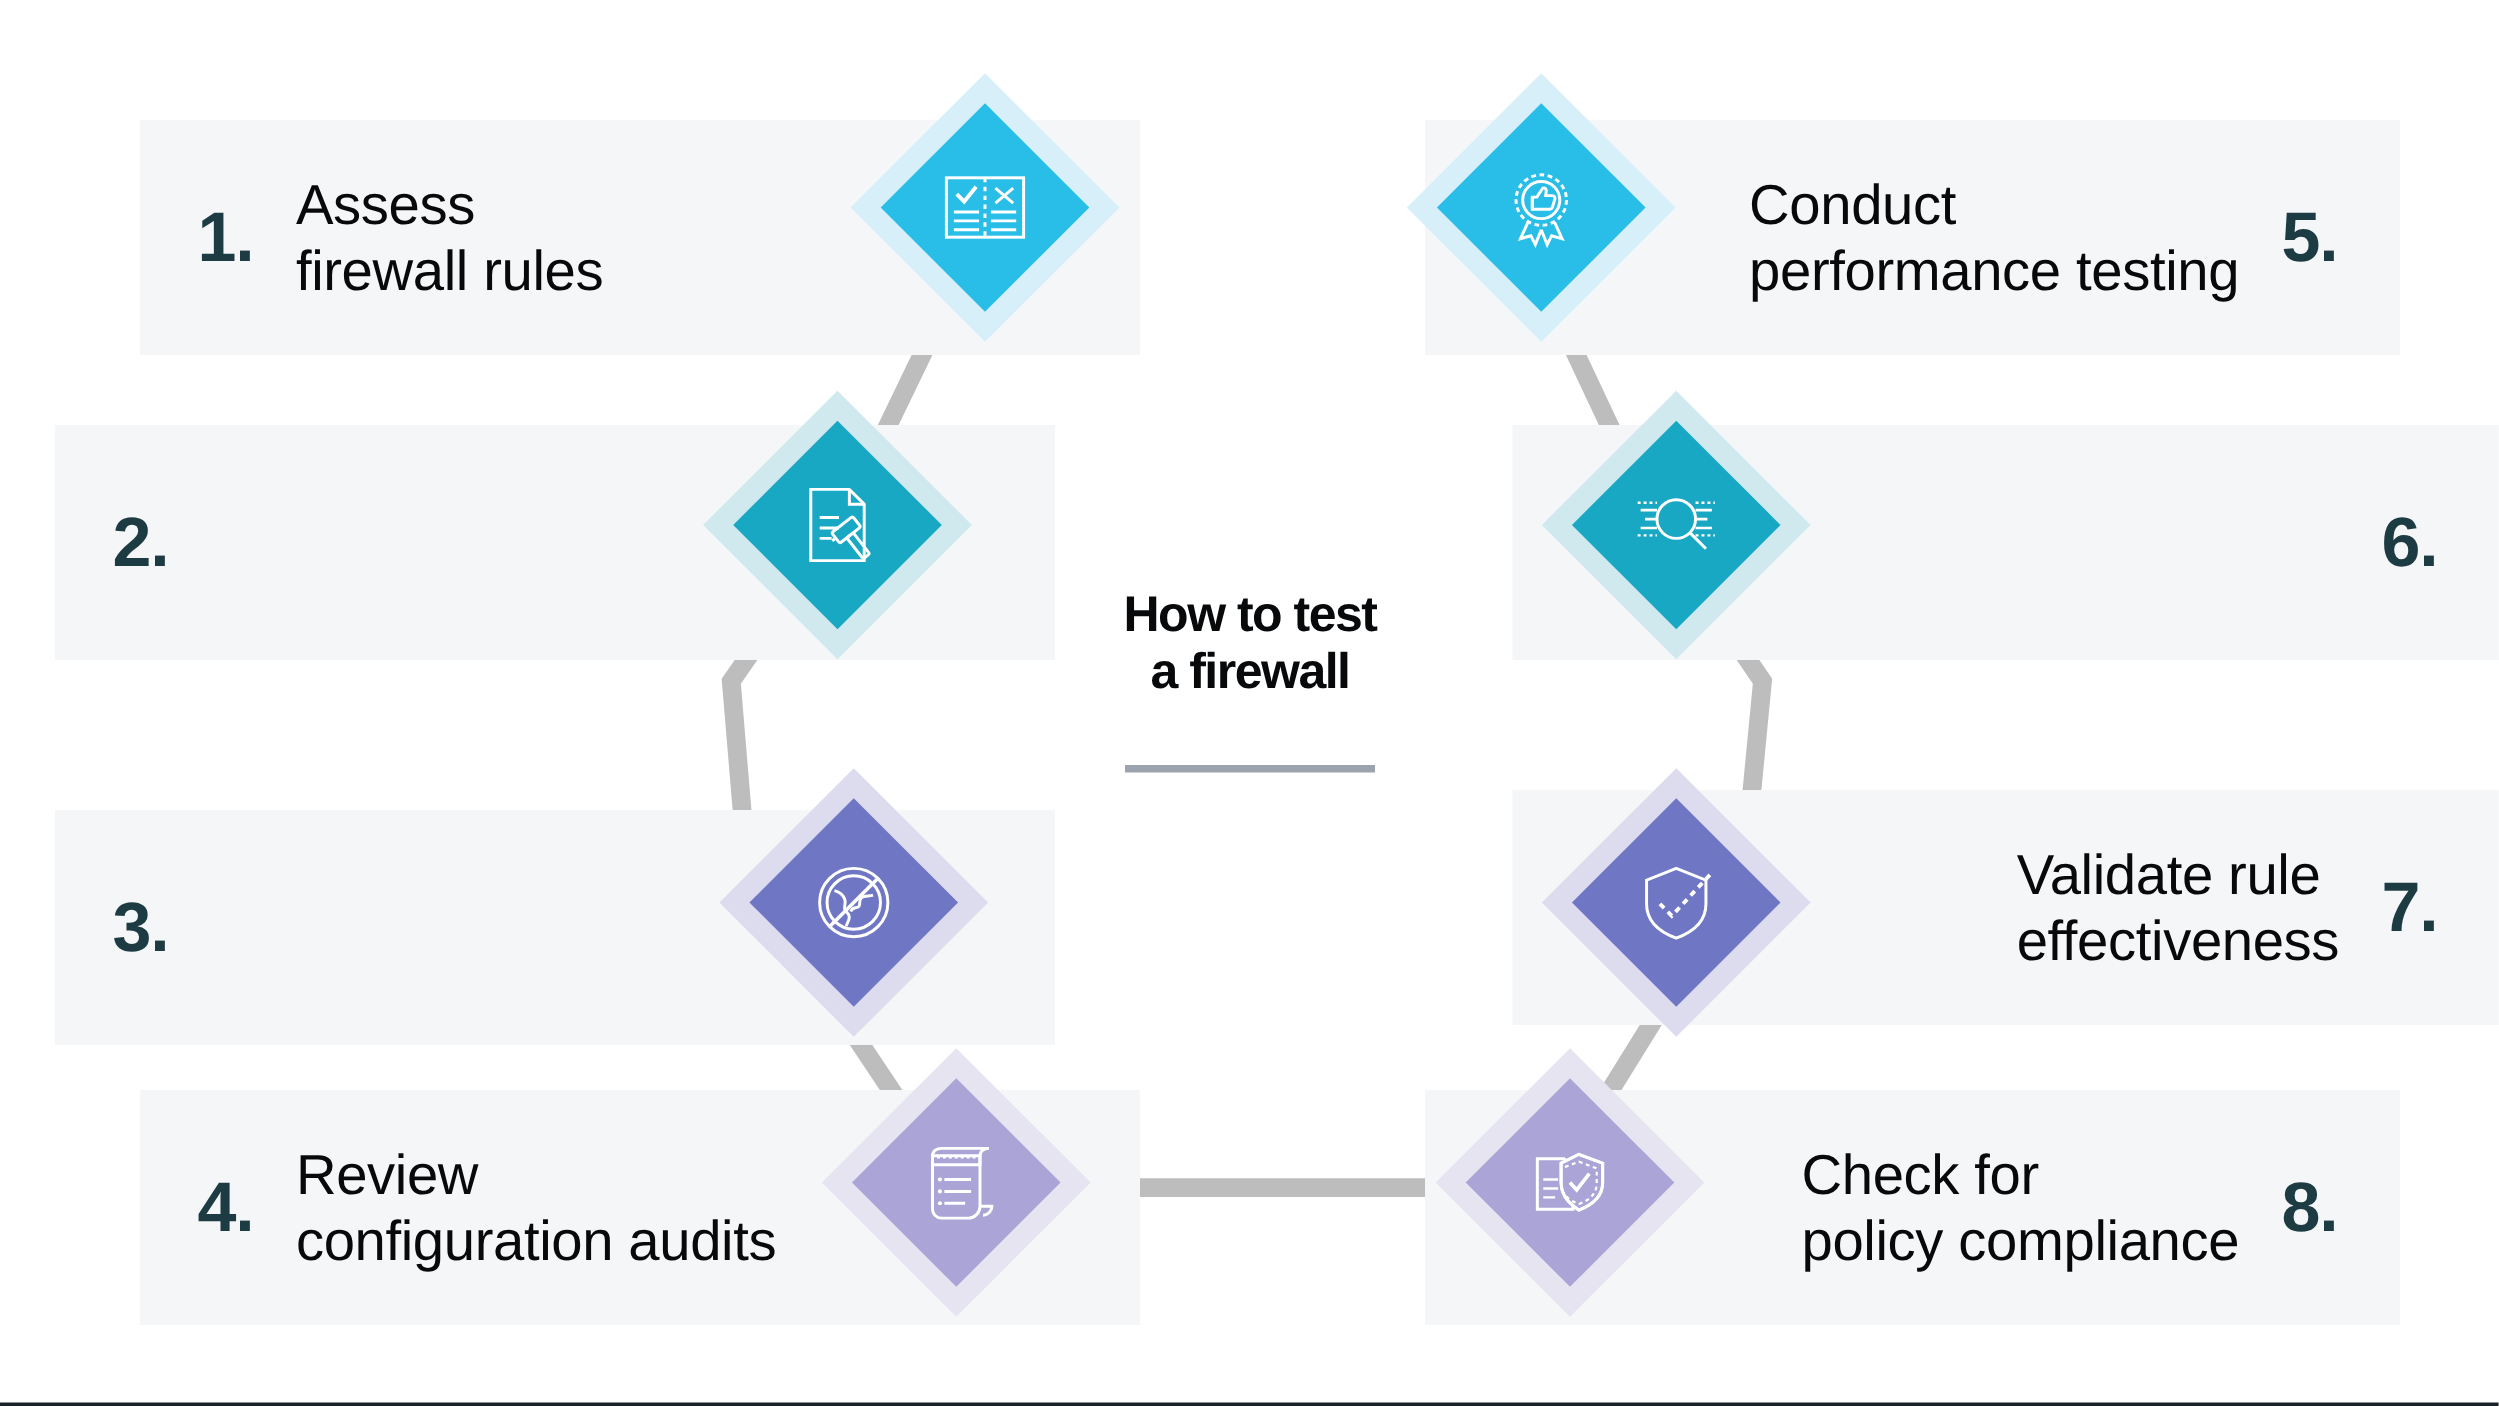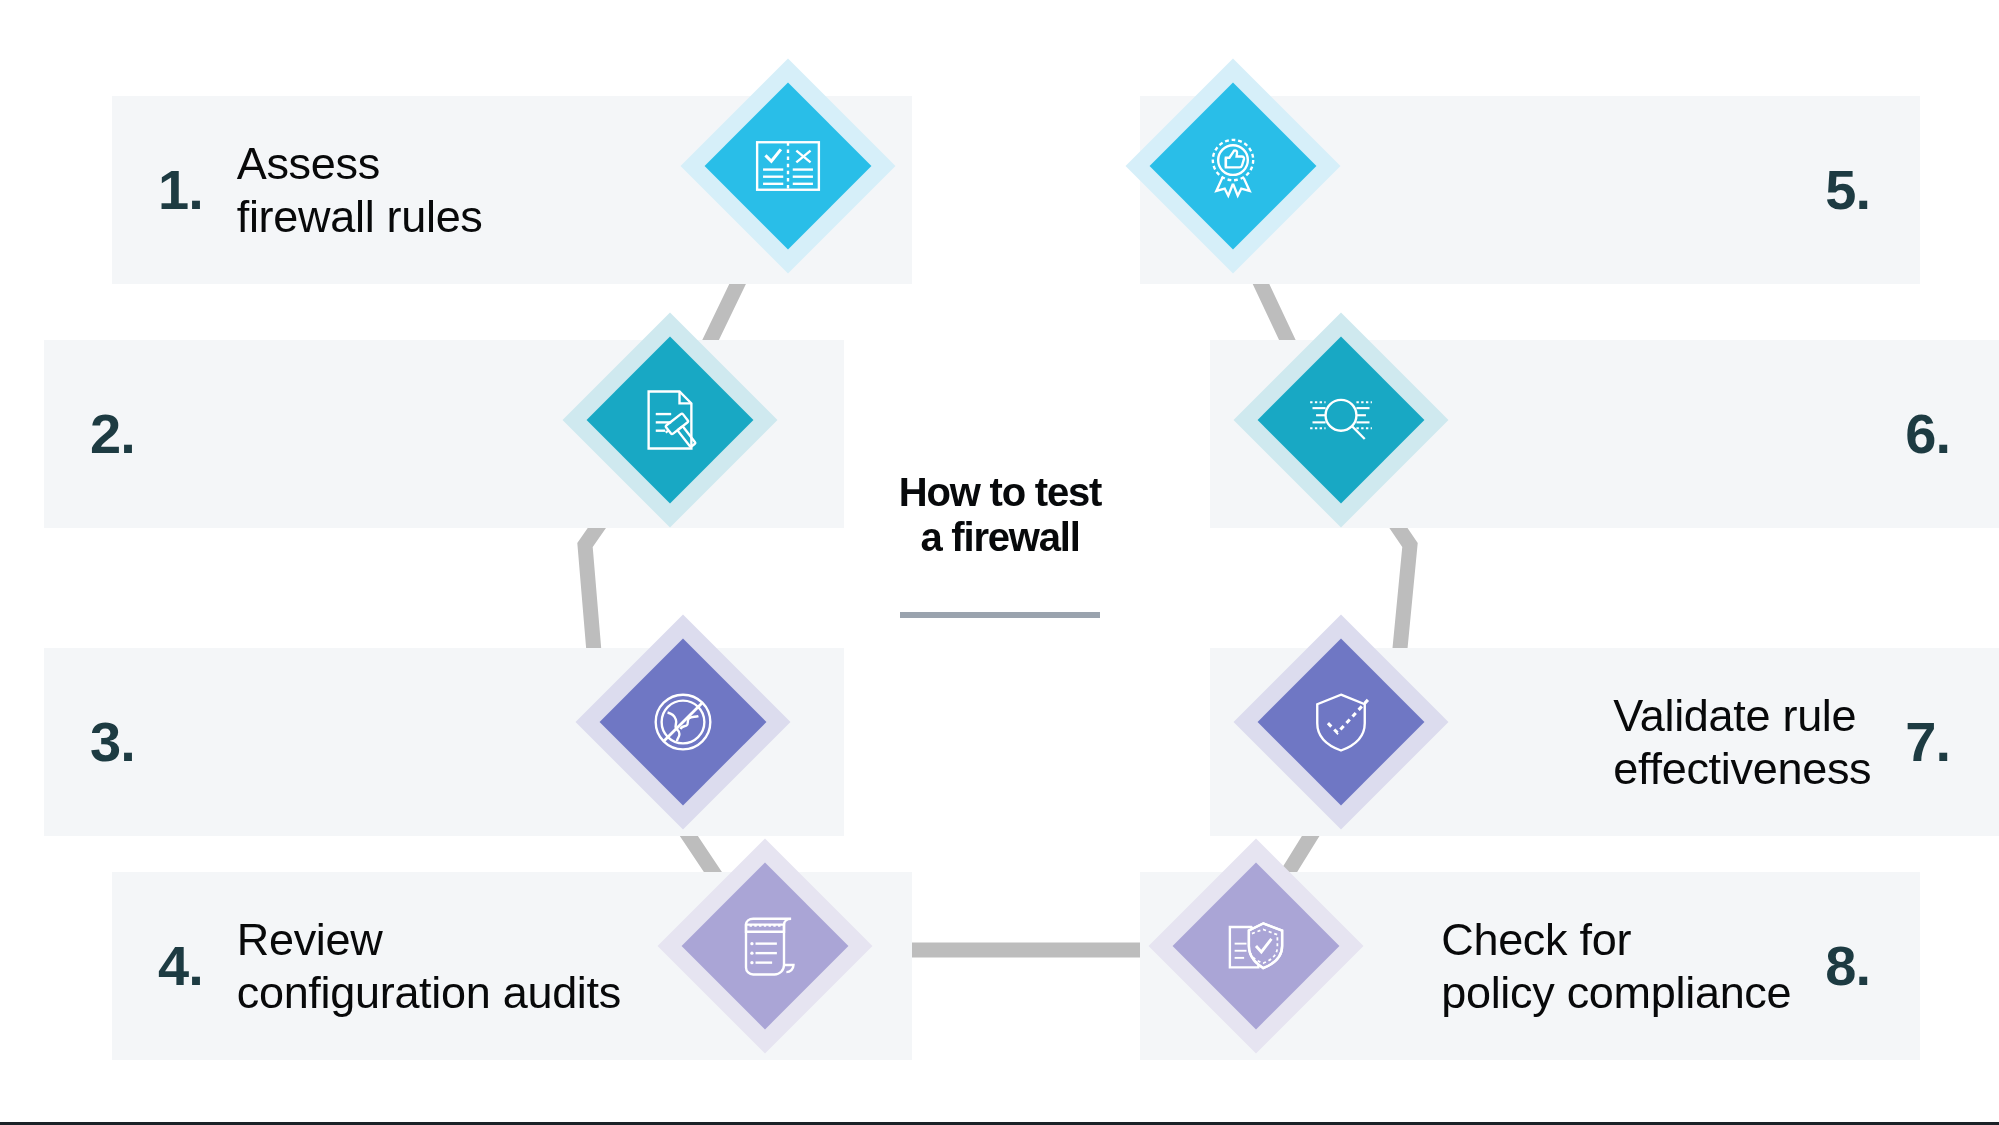--- a/index.html
+++ b/index.html
@@ -114,20 +114,22 @@
         <line x1="11" y1="41" x2="28" y2="41"></line>
         <line x1="11" y1="47" x2="28" y2="47"></line>
         <line x1="36" y1="35" x2="53" y2="35"></line>
         <line x1="36" y1="41" x2="53" y2="41"></line>
         <line x1="36" y1="47" x2="53" y2="47"></line>
       </svg>
     </div>
   </div>
 
   <div class="bar right" style="left:1140px; top:96px; width:780px;">
+    <div class="label">Conduct
+performance testing</div>
     <div class="num">5.</div>
   </div>
 
   <div class="dia-wrap" style="left:1135px; top:68px;">
     <div class="halo" style="background:#d6eff9;"></div>
     <div class="core" style="background:#29bee8;"></div>
     <div class="icon-holder">
       <svg viewBox="0 0 64 64" fill="none" stroke="#fff" stroke-width="2">
         <circle cx="32" cy="27" r="17" stroke-dasharray="3.2 2.4"></circle>
         <circle cx="32" cy="27" r="12.5"></circle>
@@ -202,21 +204,21 @@
       <svg viewBox="0 0 64 64" fill="none" stroke="#fff" stroke-width="2">
         <circle cx="32" cy="32" r="23"></circle>
         <circle cx="32" cy="32" r="18"></circle>
         <path d="M19 24c4 1 6 3 7 6s-1 5 0 7 3 2 3 5-2 4-2 6"></path>
         <path d="M45 27c-3 1-6 0-8 2s0 5-2 6-4 0-5 3"></path>
         <line x1="15.5" y1="48.5" x2="48.5" y2="15.5" stroke-width="2.4"></line>
       </svg>
     </div>
   </div>
 
-  <div class="bar right" style="left:1210px; top:648px; width:790px;">
+  <div class="bar right" style="left:1210px; top:632px; width:790px;">
     <div class="label">Validate rule
 effectiveness</div>
     <div class="num">7.</div>
   </div>
 
   <div class="dia-wrap" style="left:1243px; top:624px;">
     <div class="halo" style="background:#dcdcee;"></div>
     <div class="core" style="background:#6f77c4;"></div>
     <div class="icon-holder">
       <svg viewBox="0 0 64 64" fill="none" stroke="#fff" stroke-width="2">

